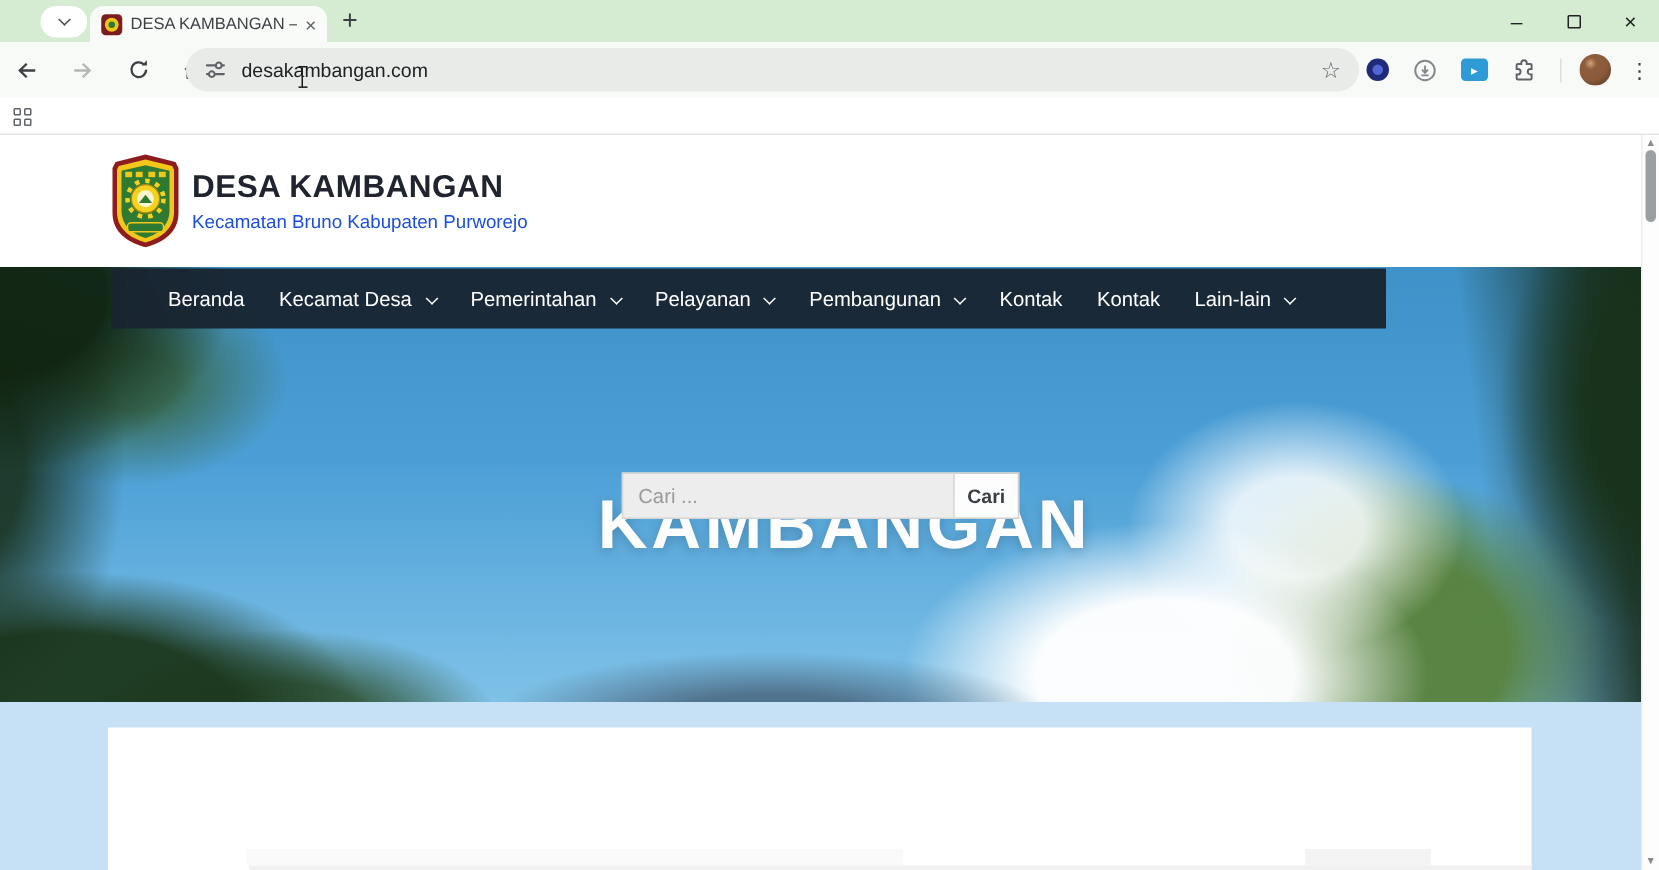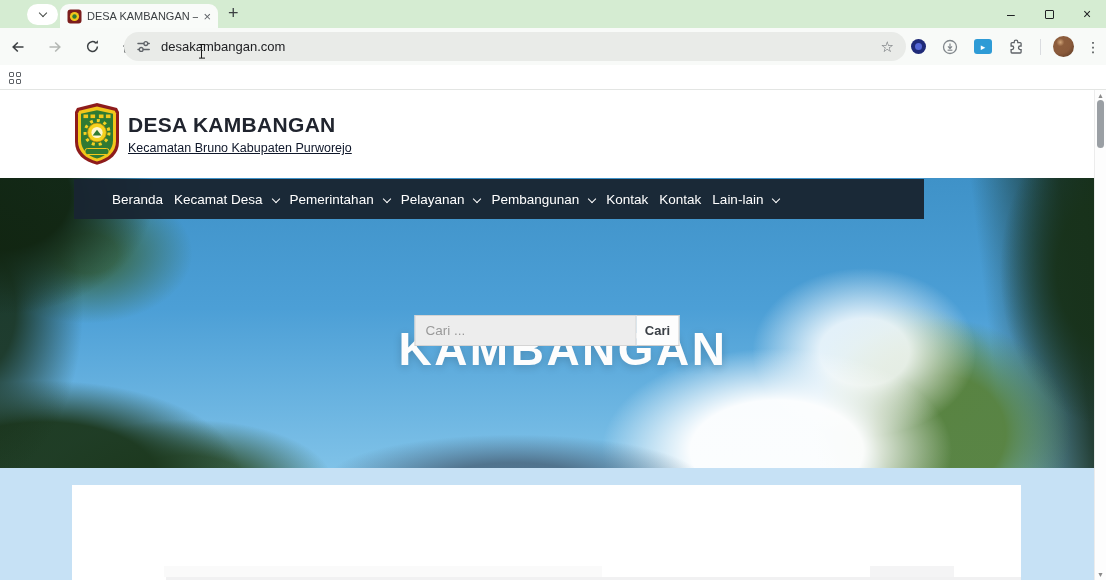--- a/index.html
+++ b/index.html
@@ -53,40 +53,40 @@
   .apps-grid { position:absolute; left:9px; top:7px; width:12px; height:12px; display:grid;
     grid-template-columns:5px 5px; grid-template-rows:5px 5px; gap:2px; cursor:pointer; }
   .apps-grid span { border:1.4px solid #5f6368; border-radius:1px; }
 
   
   .page { position:absolute; left:0; top:90px; width:1094px; height:490px; background:#fff; }
   .siteheader { position:absolute; left:0; top:0; width:1094px; height:88px; background:#fff;padding-left:27px; }
   .logo { position:absolute; left:72px; top:12px; }
   .sitetitle { position:absolute; left:128px; top:23px; font-size:21px; font-weight:800; color:#20242e;
     letter-spacing:.3px; }
-  .sitesub { position:absolute; left:128px; top:51px; font-size:12.5px; color:#0f172a;text-decoration:underline; }
+  .sitesub { position:absolute; left:128px; top:51px; font-size:12.5px; color:#1d4ed8; }
 
   .hero { position:absolute; left:0; top:88px; width:1094px; height:290px;
     background:
       radial-gradient(220px 170px at 0% 6%,  rgba(17,37,17,.97) 32%, rgba(17,37,17,0) 70%),
       radial-gradient(150px 250px at -2% 45%, rgba(23,46,23,.88) 25%, rgba(23,46,23,0) 70%),
       radial-gradient(150px 100px at 8% 26%, rgba(54,94,45,.75) 20%, rgba(54,94,45,0) 70%),
       radial-gradient(270px 130px at 4% 103%, rgba(28,56,30,.96) 42%, rgba(28,56,30,0) 74%),
       radial-gradient(210px 90px at 17% 105%, rgba(43,76,41,.85) 30%, rgba(43,76,41,0) 70%),
       radial-gradient(250px 60px at 47% 104%, rgba(73,102,126,.85) 28%, rgba(73,102,126,0) 75%),
       radial-gradient(240px 140px at 71% 94%, rgba(255,255,255,.97) 36%, rgba(255,255,255,0) 73%),
       radial-gradient(160px 120px at 79% 60%, rgba(252,254,255,.85) 28%, rgba(252,254,255,0) 70%),
       radial-gradient(180px 160px at 86% 88%, rgba(88,130,62,.96) 36%, rgba(88,130,62,0) 72%),
       radial-gradient(130px 100px at 83% 68%, rgba(122,162,82,.8) 20%, rgba(122,162,82,0) 70%),
       radial-gradient(150px 220px at 101% 32%, rgba(24,50,26,.92) 32%, rgba(24,50,26,0) 70%),
       linear-gradient(263deg, rgba(20,40,22,.95) 0% , rgba(20,40,22,.85) 3%, rgba(20,40,22,0) 11%),
       linear-gradient(180deg, #3f92c8 0%, #4c9fd6 45%, #7fc2e8 100%);
     background-color:#4a9ed6; }
   .mainnav { position:absolute; left:74px; top:1px; width:850px; height:40px;
-    background:rgba(25,37,50,.97); display:flex; align-items:center; padding-left:38px; gap:11px; }
+    background:rgba(25,37,50,.97); display:flex; align-items:center; padding-left:38px; gap:23px; }
   .nav-item { display:flex; align-items:center; font-size:13.5px; font-weight:500; color:#fff;
     cursor:pointer; white-space:nowrap; }
   .nav-item .chev { margin-left:10px; }
   .hero-t1 { position:absolute; left:0; top:70px; width:100%; text-align:center; font-size:46px;
     font-weight:700; letter-spacing:2.5px; color:#fdfdfd; text-shadow:0 2px 8px rgba(0,0,0,.18);
     white-space:nowrap; z-index:1; }
   .hero-t2 { position:absolute; left:0; top:144px; width:100%; text-align:center; font-size:46px;
     font-weight:700; letter-spacing:2.5px; color:#fdfdfd; text-shadow:0 2px 8px rgba(0,0,0,.18); z-index:1;padding-left:32px; }
   .searchwrap { position:absolute; left:50%; top:137px; transform:translateX(-50%); display:flex; z-index:2; }
   .searchwrap input { width:222px; height:31px; background:#ededed; border:1px solid #d4d4d4;

